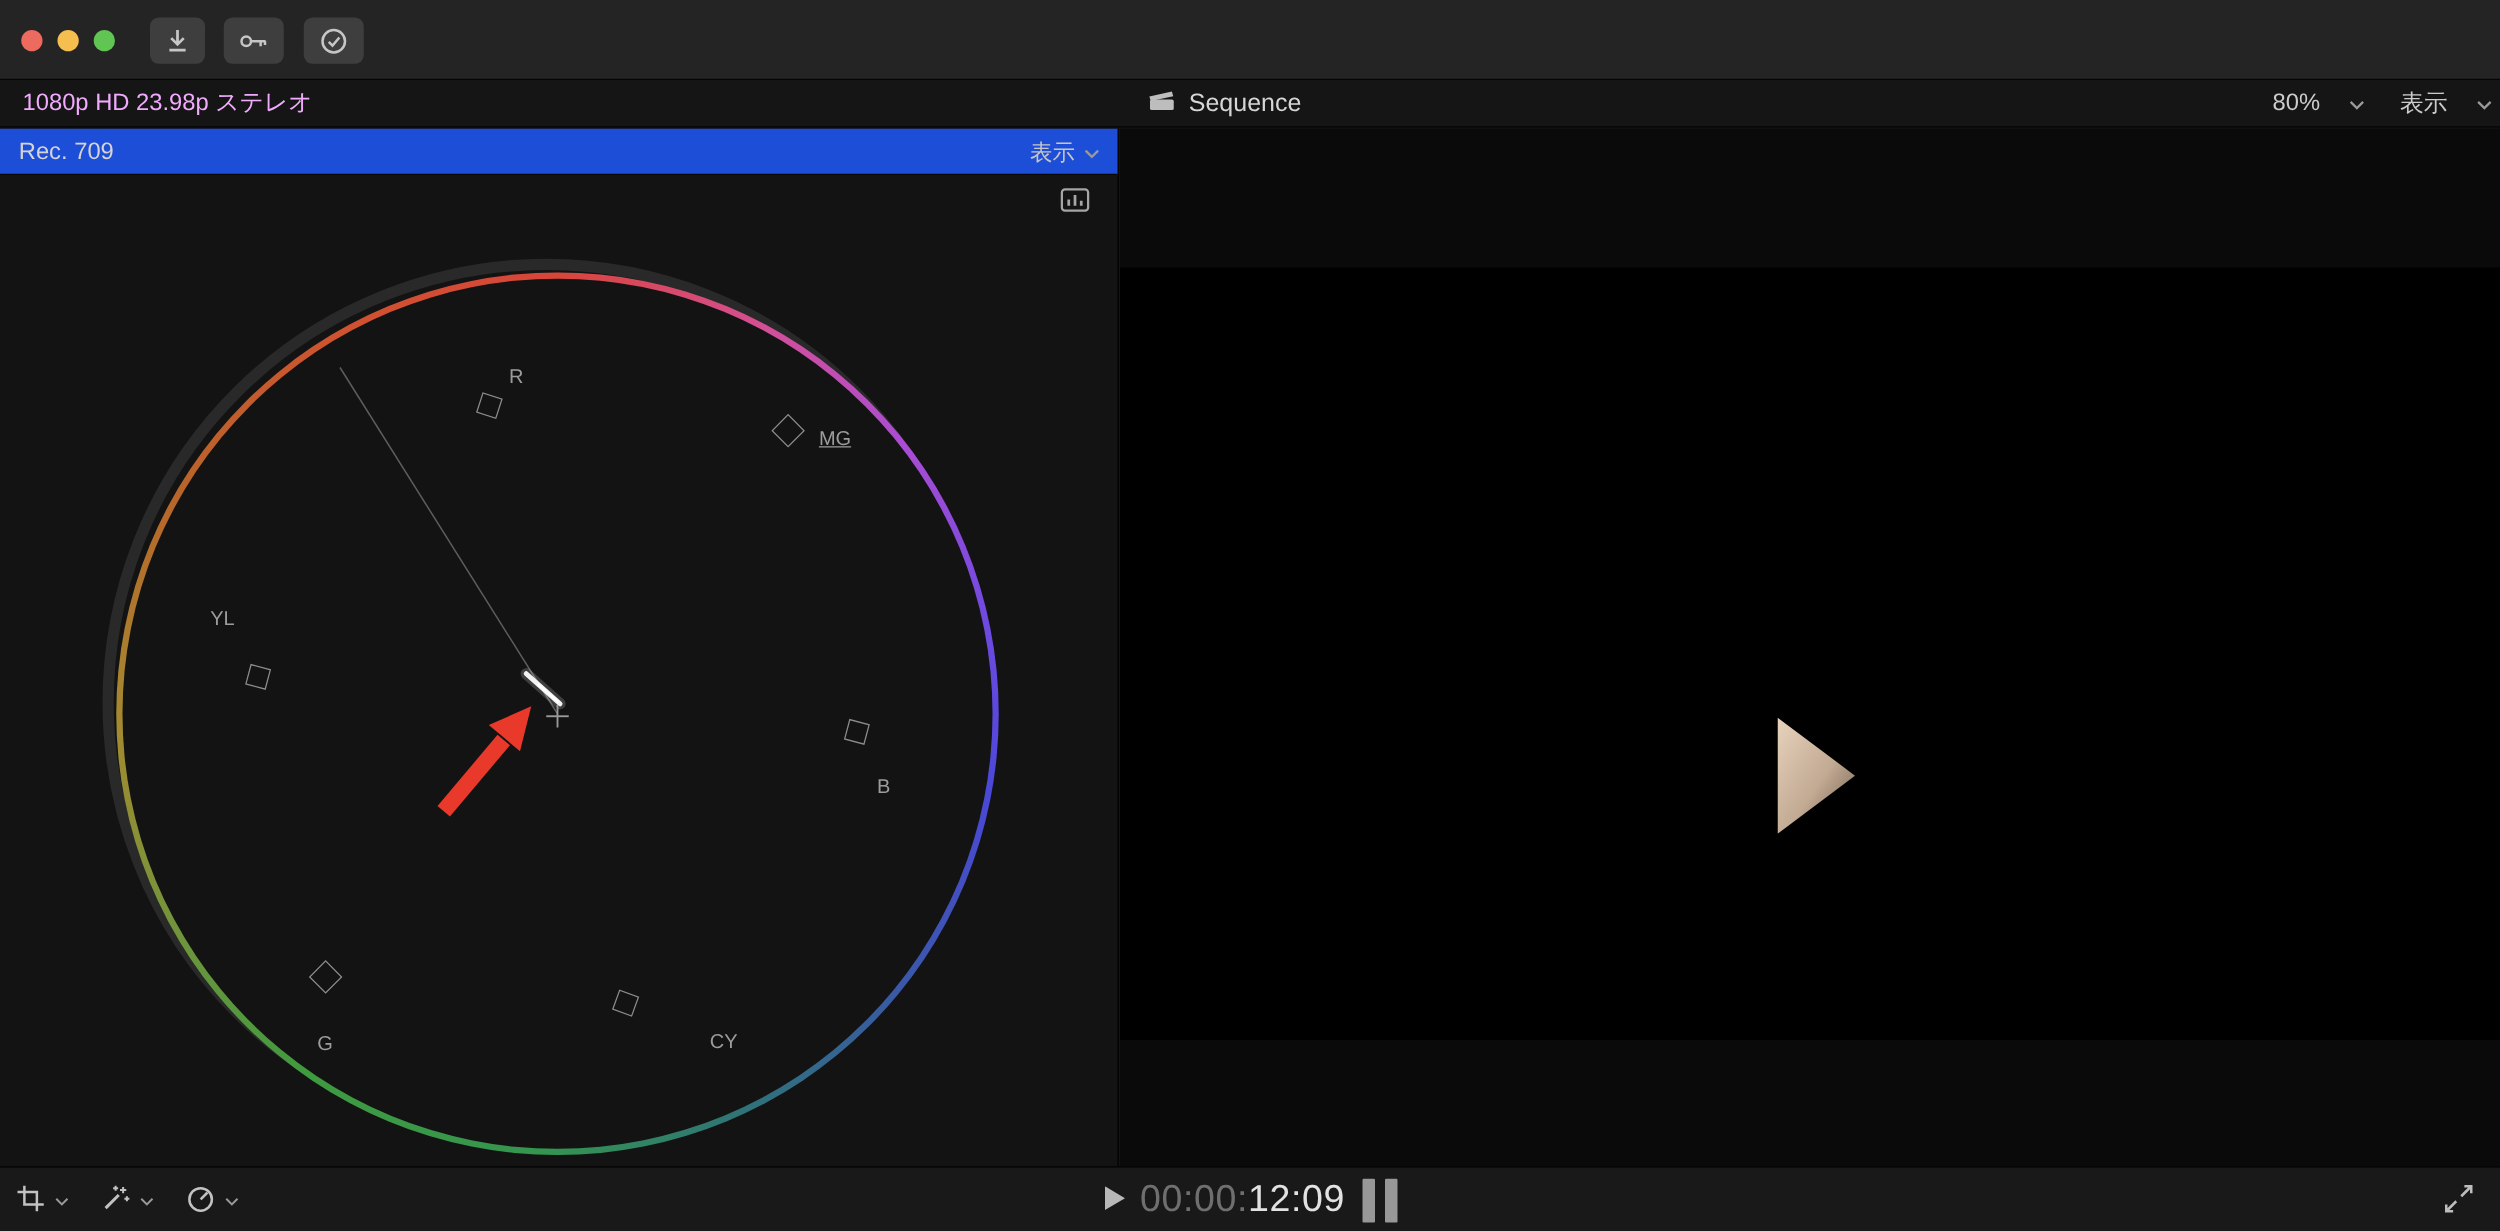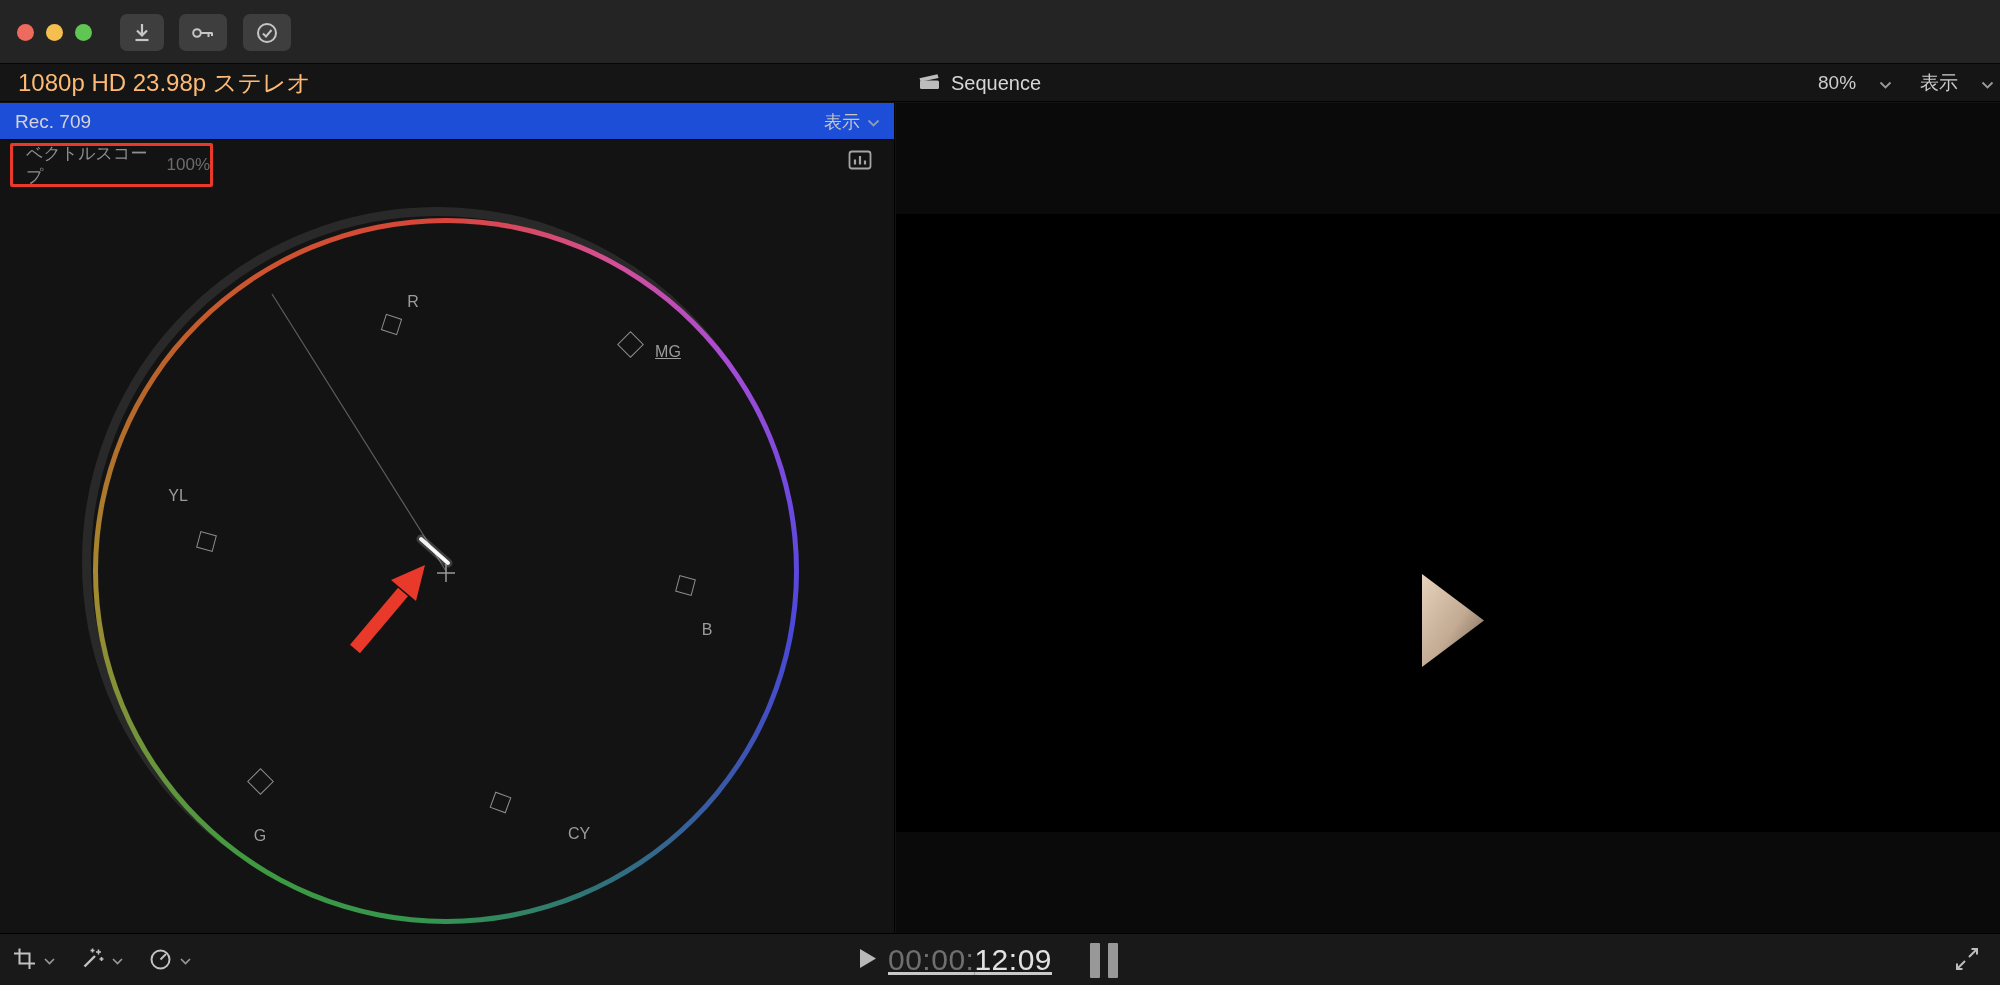--- a/index.html
+++ b/index.html
@@ -18,21 +18,21 @@
   .light.red { background:#ec6a5e; }
   .light.yellow { background:#f5bf4f; }
   .light.green { background:#61c554; }
   .tb-btn { position:absolute; top:14px; height:37px; background:#3e3e3e; border:none;
     border-radius:7px; display:flex; align-items:center; justify-content:center; cursor:pointer; }
   .tb-btn svg { display:block; }
 
   
   .header-row { position:absolute; left:0; top:64px; width:100%; height:38px;
     background:#151515; border-bottom:1px solid #040404; }
-  .format-label { position:absolute; left:18px; top:0; line-height:38px; font-size:24px; color:#fdba74; }
+  .format-label { position:absolute; left:18px; top:0; line-height:38px; font-size:19px; color:#f0abfc; }
   .sequence-group { position:absolute; left:918px; top:0; height:38px; display:flex; align-items:center; gap:10px; }
   .sequence-group span { font-size:20px; color:#d6d6d6; }
   .dropdown { position:absolute; top:0; height:38px; display:flex; align-items:center; gap:23px;
     font-size:19px; color:#cccccc; cursor:pointer; background:none; border:none; }
   .zoom-dd { left:1818px; }
   .view-dd { left:1920px; }
 
   
   .left-panel { position:absolute; left:0; top:103px; width:895px; height:830px;
     background:#131313; border-right:1px solid #000; }
@@ -70,21 +70,21 @@
   .viewer { position:absolute; left:896px; top:103px; width:1104px; height:830px; background:#0a0a0a; }
   .video-frame { position:absolute; left:0; top:111px; width:1104px; height:618px; background:#000; }
   .play-tri { position:absolute; left:526px; top:360px; }
 
   
   .bottom-bar { position:absolute; left:0; top:933px; width:100%; height:52px;
     background:#191919; border-top:1px solid #000; }
   .tool { position:absolute; top:0; height:52px; display:flex; align-items:center; gap:7px;
     background:none; border:none; cursor:pointer; }
   .tool-1 { left:12px; } .tool-2 { left:80px; } .tool-3 { left:148px; }
-  .transport { position:absolute; left:860px; top:0; height:52px; display:flex; align-items:center; gap:12px;text-decoration:underline; }
+  .transport { position:absolute; left:884px; top:0; height:52px; display:flex; align-items:center; gap:12px; }
   .play-btn { background:none; border:none; cursor:pointer; display:flex; align-items:center; }
   .timecode { font-size:30px; letter-spacing:0.5px; white-space:nowrap; }
   .tc-dim { color:#6f6f6f; }
   .tc-bright { color:#e2e2e2; }
   .meter { position:absolute; top:9px; width:10px; height:35px; background:#989898; border-radius:1px; }
   .meter-l { left:1090px; } .meter-r { left:1108px; }
   .expand-btn { position:absolute; left:1954px; top:12px; background:none; border:none; cursor:pointer; }
 </style>
 </head>
 <body>
@@ -158,24 +158,20 @@
       <button class="scope-view-dd">
         <span>表示</span>
         <span>
           <svg width="13" height="8" viewBox="0 0 13 8">
               <polyline points="1.5,1.5 6.5,6.5 11.5,1.5" fill="none" stroke="#9a9a9a" stroke-width="1.8"></polyline>
             </svg>
         </span>
       </button>
     </div>
 
-    <div class="annotation-box">
-      <span class="sname">ベクトルスコープ</span>
-      <span class="sscale">100%</span>
-    </div>
 
     <button class="scope-settings">
       <span>
         <svg width="28" height="28" viewBox="0 0 28 28">
             <rect x="3.5" y="4.5" width="21" height="17" rx="2.5" fill="none" stroke="#a5a5a5" stroke-width="1.8"></rect>
             <path d="M9 17.5 v-5 M14 17.5 v-8.5 M19 17.5 v-4" stroke="#a5a5a5" stroke-width="2.2" fill="none"></path>
           </svg>
       </span>
     </button>
 

